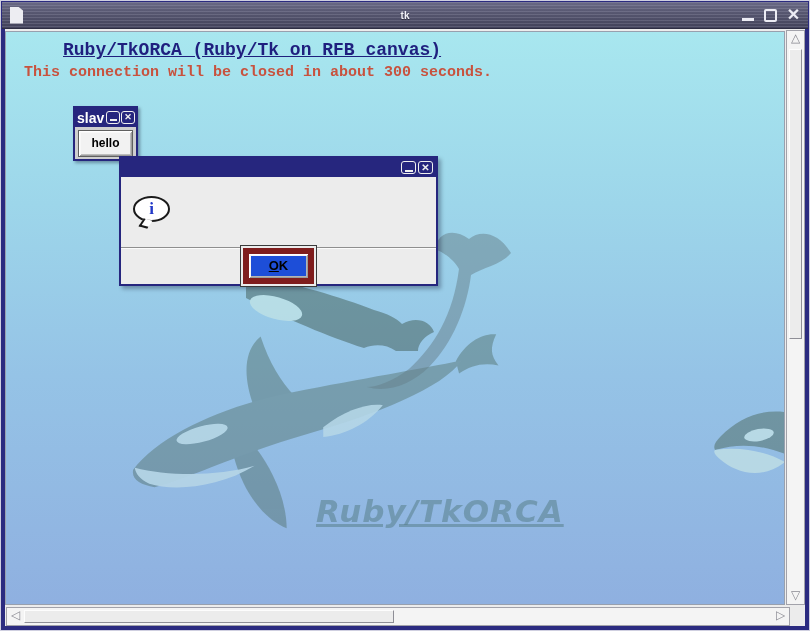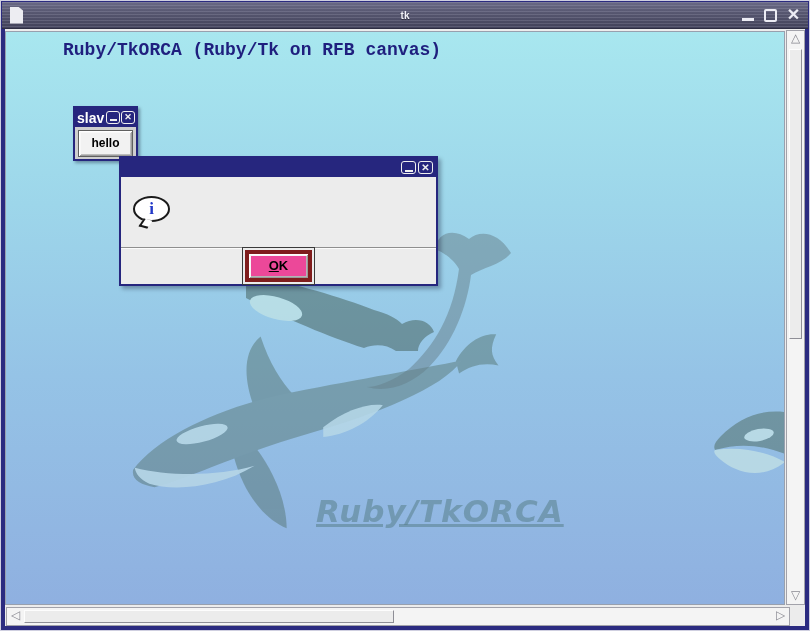--- a/index.html
+++ b/index.html
@@ -38,21 +38,21 @@
   .glyph-x   { font-size:16px; font-weight:bold; line-height:1; }
   
   .main { position:absolute; top:28px; left:4px; right:4px; bottom:4px; background:#ececec; }
   .canvas {
     position:absolute; left:0; top:2px; right:20px; bottom:21px;
     border:1px solid #98a0ae; overflow:hidden;
     background:linear-gradient(180deg,#a8e7ef 0%,#9dd6ea 30%,#95c3e6 60%,#8fb0e0 100%);
   }
   .heading {
     position:absolute; left:57px; top:8px; color:#1f1f7e;
-    font:bold 18px "Liberation Mono", monospace; white-space:pre;
+    font:bold 18px "Liberation Mono", monospace; white-space:pre;text-decoration:underline;
   }
   .warning {
     position:absolute; left:18px; top:32px; color:#c8523e;
     font:bold 15px "Liberation Mono", monospace; white-space:pre;
   }
   .watermark {
     position:absolute; left:310px; top:461px;
     font:bold italic 31px "DejaVu Sans", sans-serif;
     color:rgba(88,128,138,0.55); letter-spacing:1px;text-decoration:underline;
   }
@@ -107,21 +107,21 @@
     position:absolute; left:0; width:37px; top:6px; text-align:center;
     color:#2238c8; font:bold 17px "Liberation Serif", serif;
   }
   .dialog-msg {
     font:23px "Liberation Serif", serif; color:#111; margin-left:16px; white-space:pre;
   }
   .dialog-divider { border-top:1px solid #8f8f8f; border-bottom:1px solid #fbfbfb; }
   .dialog-btn-row { height:33px; display:flex; align-items:center; justify-content:center; }
   .ok-ring { border:1px solid #3a3a3a; padding:2px; background:#ececec; }
   .ok-btn {
-    background:#ec4899; border:4px solid #7f1d1d;
+    background:#1d4ed8; border:6px solid #7f1d1d;
     box-shadow:inset 1px 1px 0 #ffffff, inset -1px -1px 0 #9a9a9a, inset 2px 2px 0 #f6f6f6, inset -2px -2px 0 #b4b4b4;
     font:bold 13px "Liberation Sans", sans-serif; color:#000;
     padding:4px 20px 5px; cursor:default;
   }
   .ok-btn .u { text-decoration:underline; }
   
   .vscroll {
     position:absolute; top:1px; right:0; width:19px; bottom:21px;
     background:#f4f4f4; border:1px solid #a2a2aa;
   }
@@ -196,20 +196,21 @@
 
       <svg class="orca" style="left:695px; top:374px; width:84px; height:78px;" viewBox="0 0 84 78">
         <g opacity="0.55">
           <path d="M84,6 C60,3 38,12 20,30 C14,36 12,40 14,44 C40,36 64,40 84,48 Z" fill="#53726c"></path>
           <path d="M14,44 C40,40 66,46 84,56 C60,75 34,66 20,54 C14,49 12,46 14,44 Z" fill="#d6f0e6"></path>
           <ellipse cx="58" cy="29" rx="15" ry="6" fill="#d6f0e6" transform="rotate(-10 58 29)"></ellipse>
         </g>
       </svg>
 
       <div class="heading">Ruby/TkORCA (Ruby/Tk on RFB canvas)</div>
+      <div class="warning">This connection will be closed in about 300 seconds.</div>
       <div class="watermark">Ruby/TkORCA</div>
 
       <div class="slave">
         <div class="slave-tb">
           <span class="slave-title">slav</span>
           <span class="mini-btn">
               <span class="mini-min"></span>
             </span>
           <span class="mini-btn">
               <span class="mini-x">✕</span>

